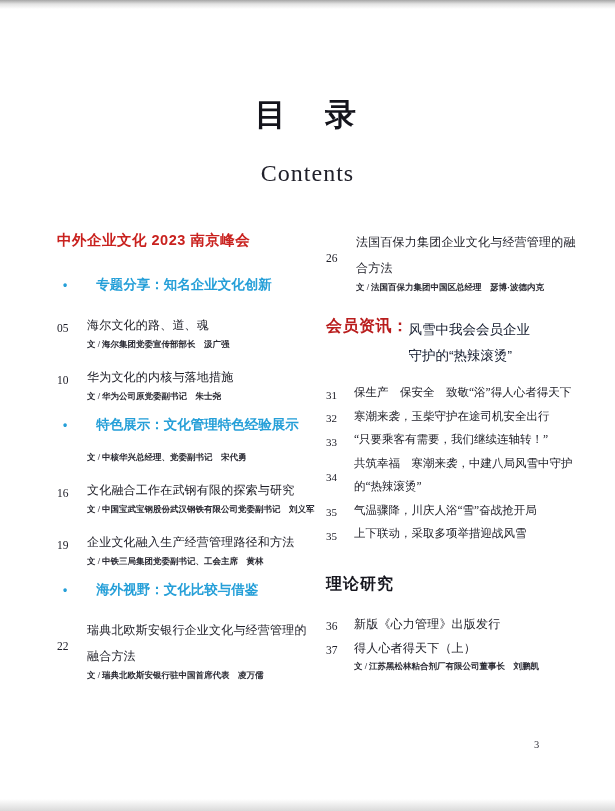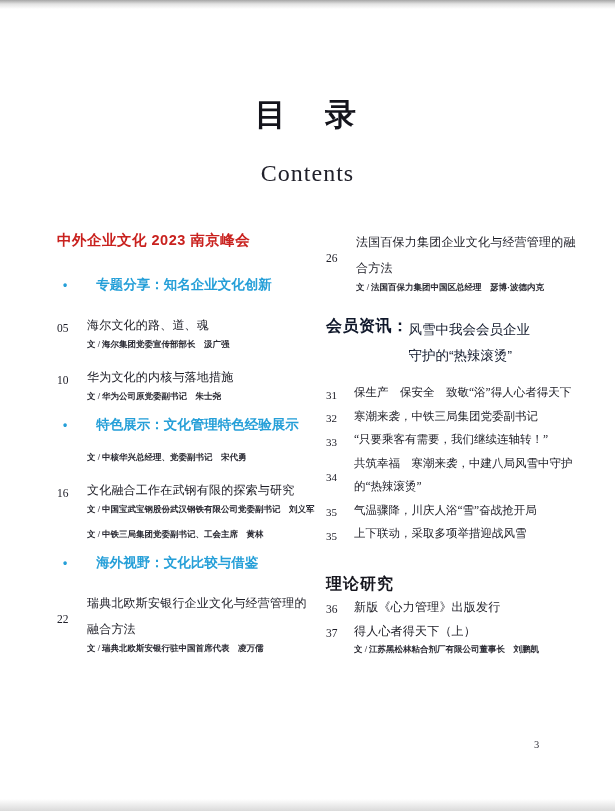--- a/index.html
+++ b/index.html
@@ -39,29 +39,29 @@
   .entry{margin:0;}
   .entry-row{display:flex;align-items:center;}
   .num{flex:none;width:30px;font-size:11.5px;padding-top:5px;color:#20202a;}
   .etitle{font-size:12px;line-height:26px;letter-spacing:0.2px;color:#1b1b24;}
   .byline{
     margin:1px 0 13px 30px;font-size:8.5px;font-weight:700;
     white-space:nowrap;color:#2a2a33;letter-spacing:0;
   }
 
   .member-head{display:flex;margin-top:22px;font-family:var(--sans);}
-  .member-label{font-size:16px;font-weight:800;white-space:nowrap;letter-spacing:0.5px;color:#0f172a;}
+  .member-label{font-size:16px;font-weight:800;white-space:nowrap;letter-spacing:0.5px;color:#b91c1c;}
   .member-lines{font-size:13.5px;line-height:26px;padding-top:1px;color:#0f172a;}
 
   .news-list{margin-top:12px;}
   .news .num{width:28px;font-size:11px;padding-top:4px;}
   .news .etitle{font-size:11.5px;line-height:23.5px;letter-spacing:0;}
 
   .theory-header{margin-top:28px;font-family:var(--sans);font-weight:800;font-size:16px;letter-spacing:1px;color:#17171f;}
-  .theory-list{}
+  .theory-list{margin-top:17px;}
   .theory-list .etitle{line-height:24px;}
   .theory-list .byline{margin-left:28px;}
   .theory-list .num{width:28px;}
 
   .pageno{position:absolute;left:534px;top:739px;font-size:10.5px;color:#33333c;}
 </style>
 </head>
 <body>
 
 <div class="page">
@@ -110,20 +110,24 @@
 
       <div class="entry">
         <div class="entry-row">
           <span class="num">16</span>
           <span class="etitle">文化融合工作在武钢有限的探索与研究</span>
         </div>
         <div class="byline">文 / 中国宝武宝钢股份武汉钢铁有限公司党委副书记　刘义军</div>
       </div>
 
       <div class="entry">
+        <div class="entry-row">
+          <span class="num">19</span>
+          <span class="etitle">企业文化融入生产经营管理路径和方法</span>
+        </div>
         <div class="byline">文 / 中铁三局集团党委副书记、工会主席　黄林</div>
       </div>
 
       <div class="topic-row">
         <span class="bullet">•</span>
         <span class="topic-label">海外视野：文化比较与借鉴</span>
       </div>
 
       <div class="entry">
         <div class="entry-row">
@@ -156,21 +160,21 @@
       <div class="news-list">
         <div class="entry news">
           <div class="entry-row">
             <span class="num">31</span>
             <span class="etitle">保生产　保安全　致敬“浴”得人心者得天下</span>
           </div>
         </div>
         <div class="entry news">
           <div class="entry-row">
             <span class="num">32</span>
-            <span class="etitle">寒潮来袭，中铁三局集团党委副书记</span>
+            <span class="etitle">寒潮来袭，玉柴守护在途司机安全出行</span>
           </div>
         </div>
         <div class="entry news">
           <div class="entry-row">
             <span class="num">33</span>
             <span class="etitle">“只要乘客有需要，我们继续连轴转！”</span>
           </div>
         </div>
         <div class="entry news">
           <div class="entry-row">

